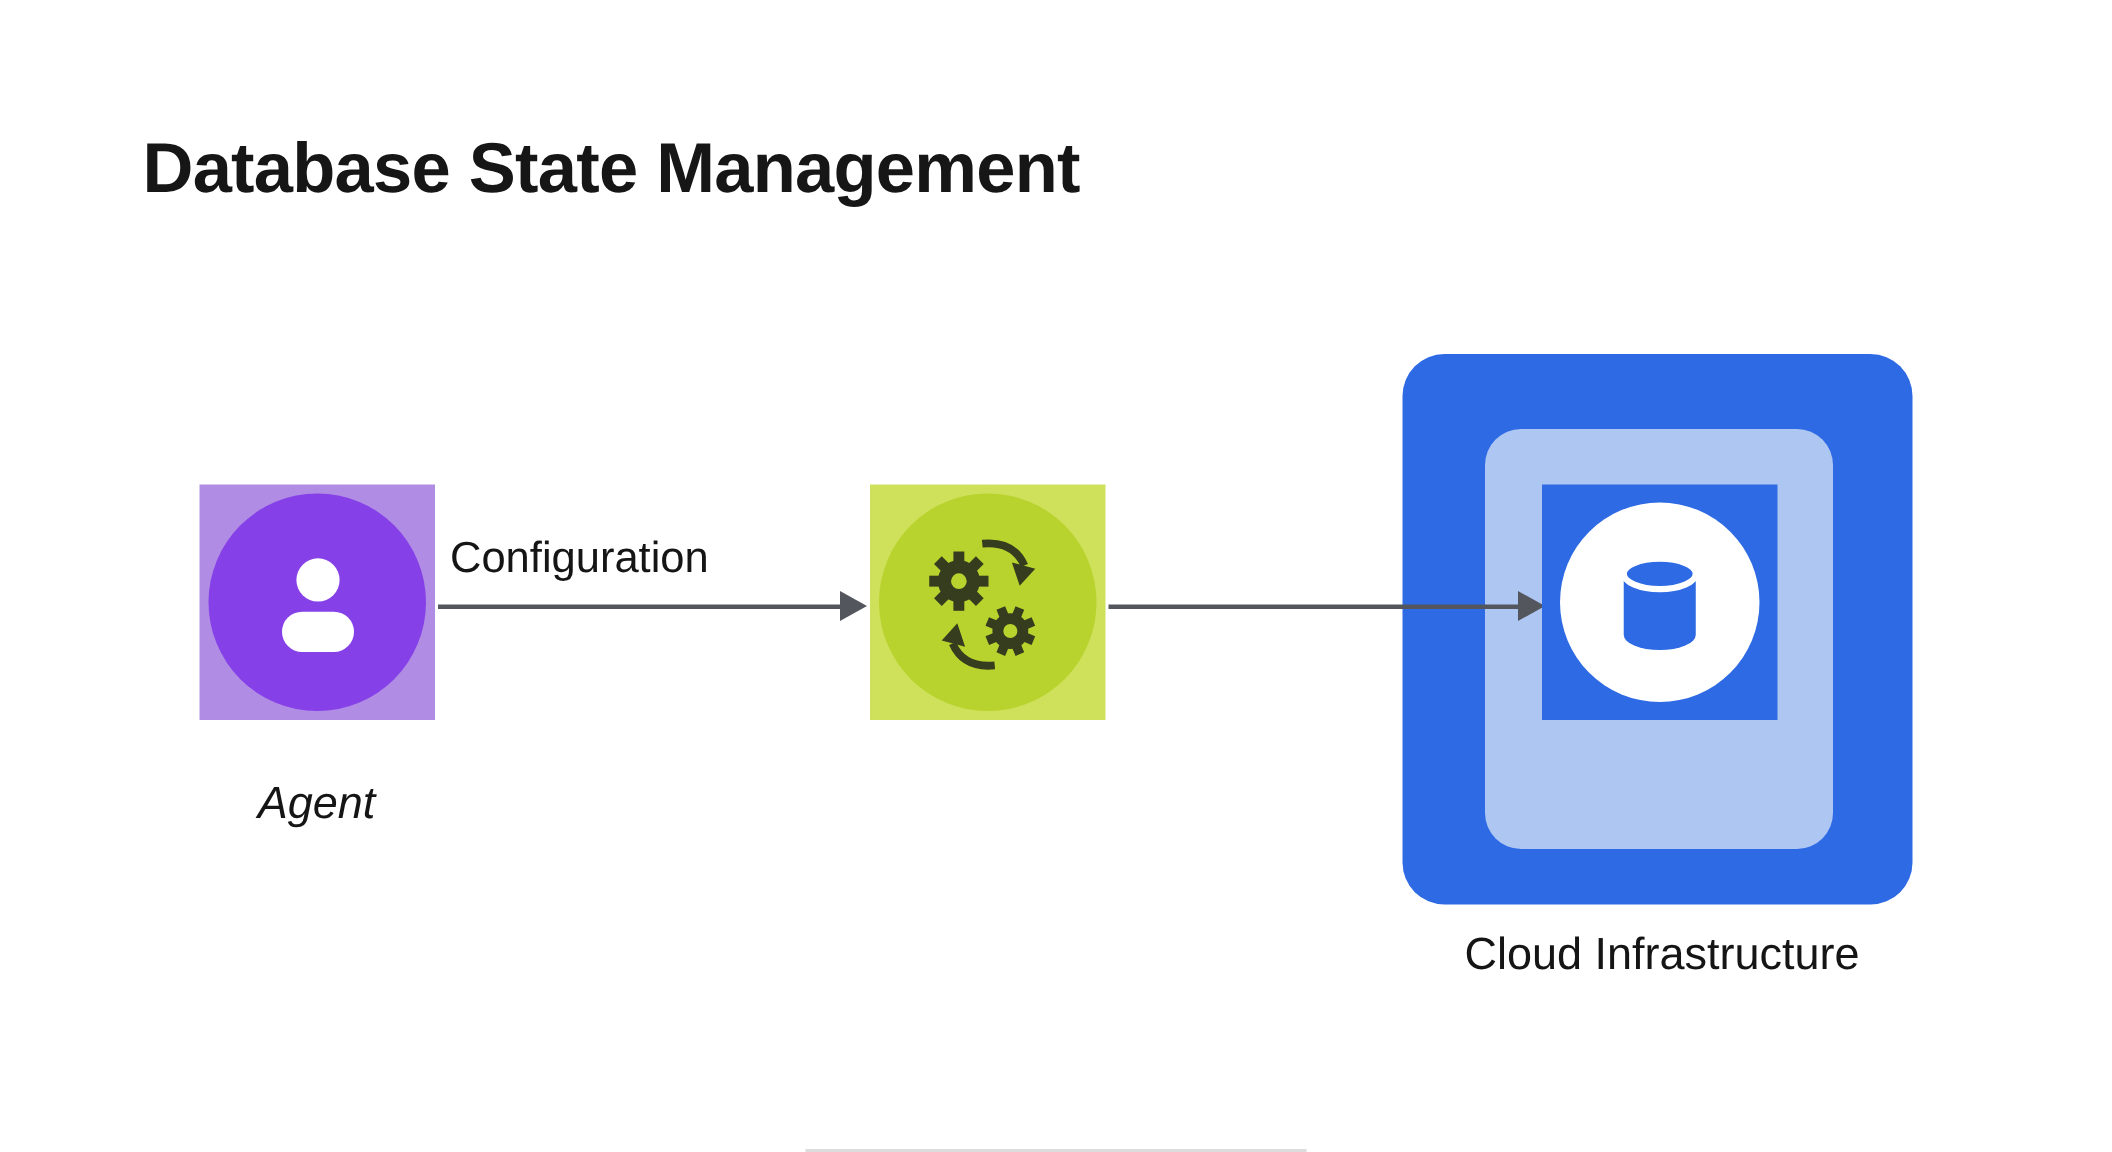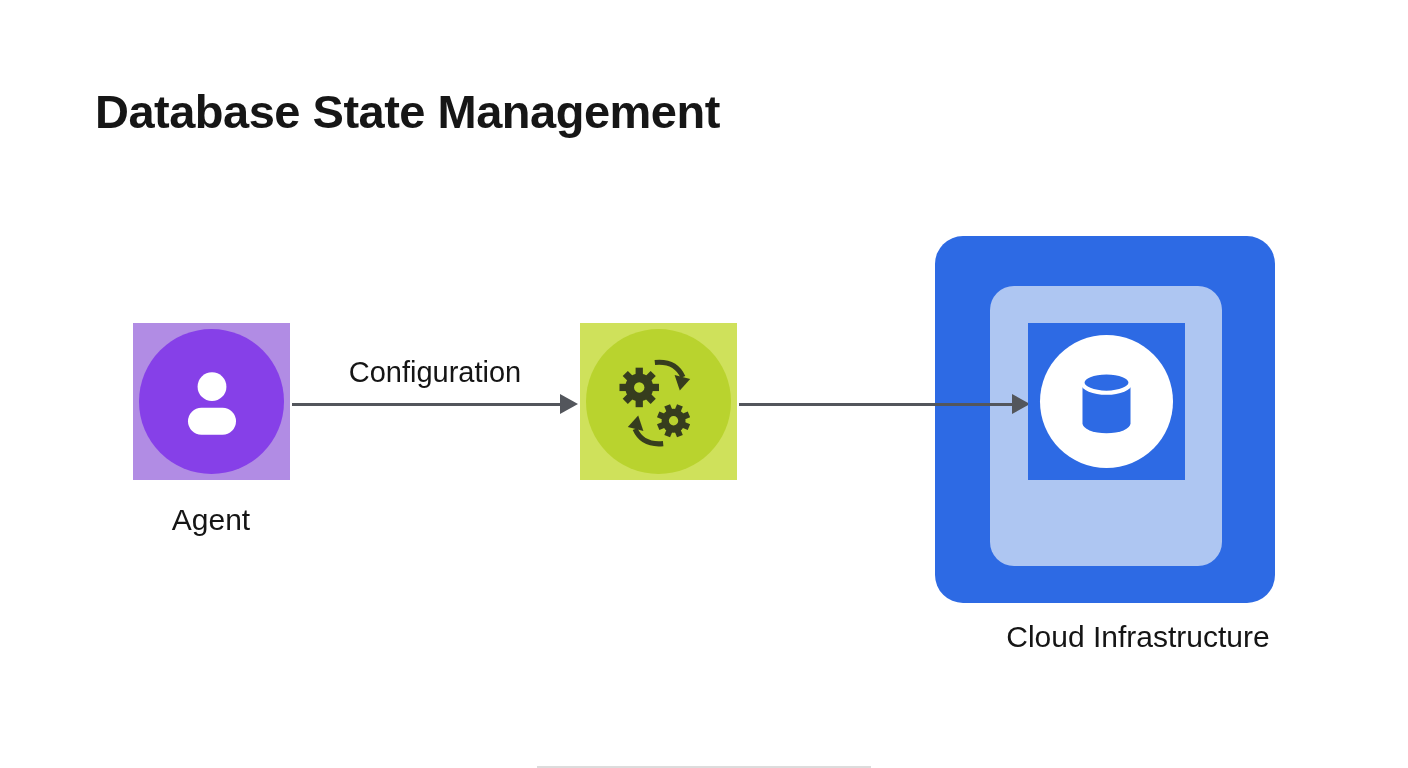--- a/index.html
+++ b/index.html
@@ -57,24 +57,24 @@
   .setup-square { left: 580px; background: var(--setup_square); }
   .setup-circle { background: var(--setup_circle); }
 
   .node-label {
     position: absolute;
     width: 320px;
     text-align: center;
     font-size: 30px;
     color: var(--text);
   }
-  .agent-label { left: 51px; top: 503px; }
+  .agent-label { left: 51px; top: 519px; font-style: italic; }
   .setup-label { left: 498px; top: 503px; }
   .database-label { left: 946px; top: 501px; }
-  .cloud-label { left: 938px; top: 620px; width: 400px; }
+  .cloud-label { left: 908px; top: 620px; width: 400px; }
 
   .edge-line {
     position: absolute;
     height: 3px;
     background: var(--arrow);
     top: 403px;
   }
   .edge-head {
     position: absolute;
     width: 0; height: 0;
@@ -85,21 +85,20 @@
   }
   .edge1-line { left: 292px; width: 270px; }
   .edge1-head { left: 560px; }
   .edge2-line { left: 739px; width: 275px; }
   .edge2-head { left: 1012px; }
   .edge-label {
     position: absolute;
     left: 300px;
     top: 356px;
     width: 270px;
-    text-align: center;
     font-size: 29px;
     color: var(--text);
   }
 
   .cloud-outer {
     position: absolute;
     left: 935px;
     top: 236px;
     width: 340px;
     height: 367px;

